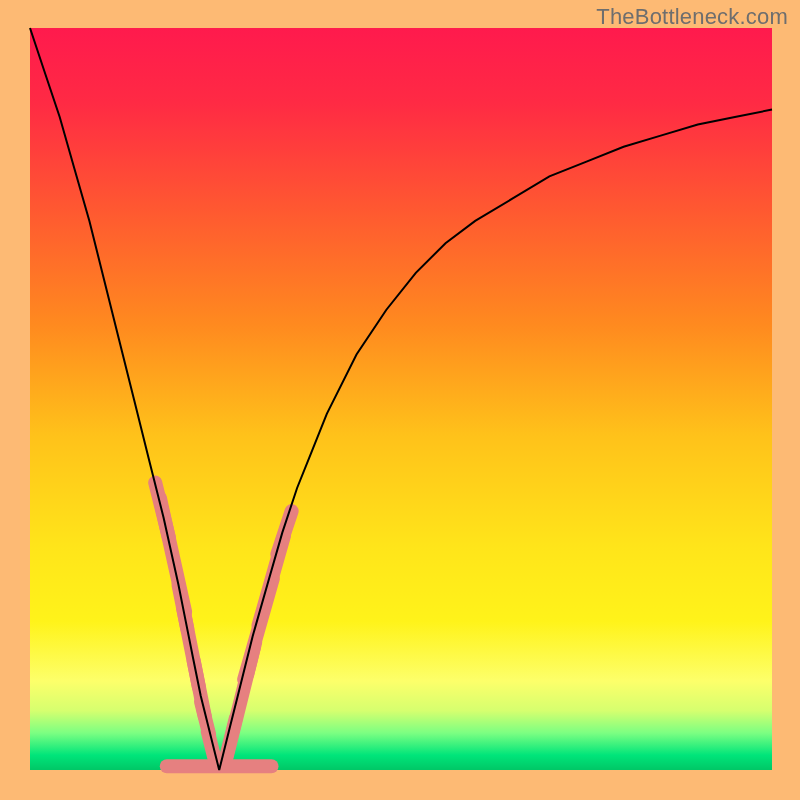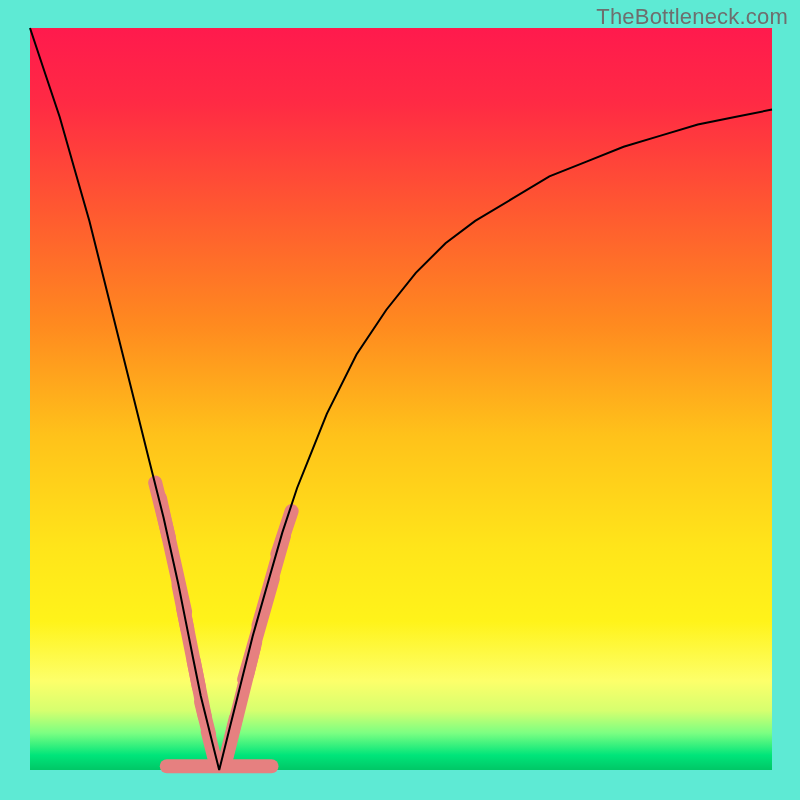--- a/index.html
+++ b/index.html
@@ -10,21 +10,21 @@
     overflow: hidden;
     background: #000;
     font-family: Arial, Helvetica, sans-serif;
   }
   .frame {
     position: absolute;
     top: 0;
     left: 0;
     width: 800px;
     height: 800px;
-    background: #5eead4;
+    background: #fdba74;
   }
   .plot-area {
     position: absolute;
     top: 28px;
     left: 30px;
     width: 742px;
     height: 742px;
     
     background: linear-gradient(
       to bottom,

